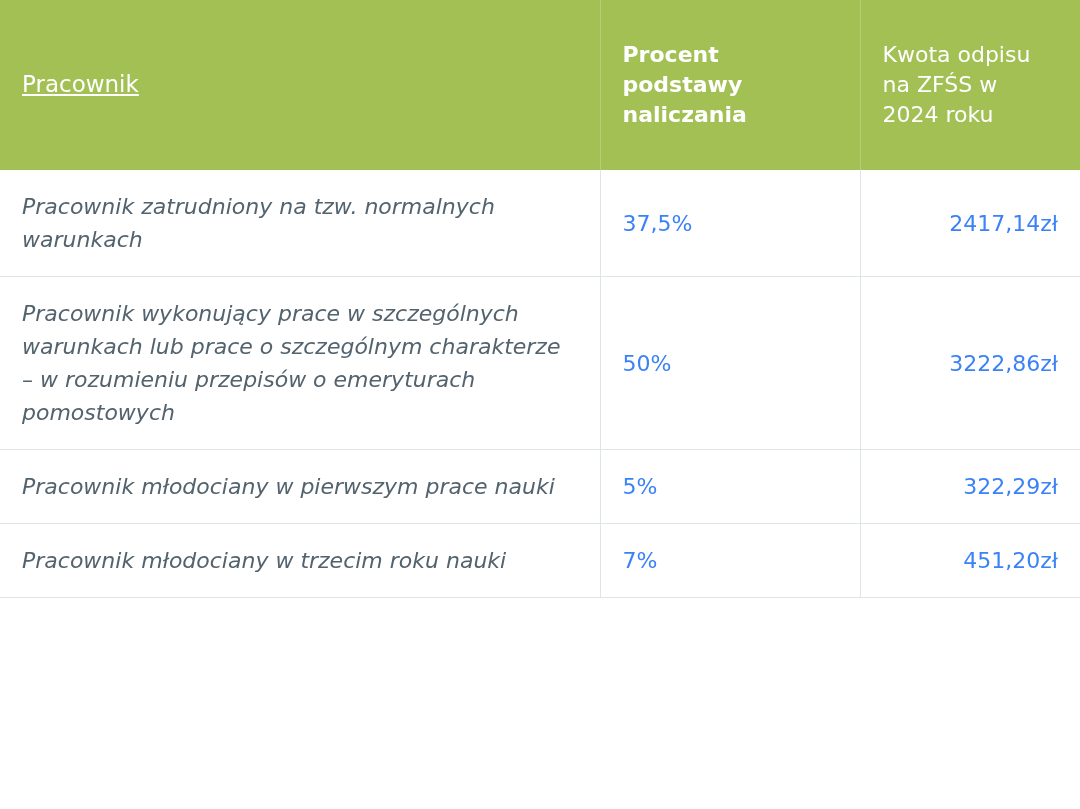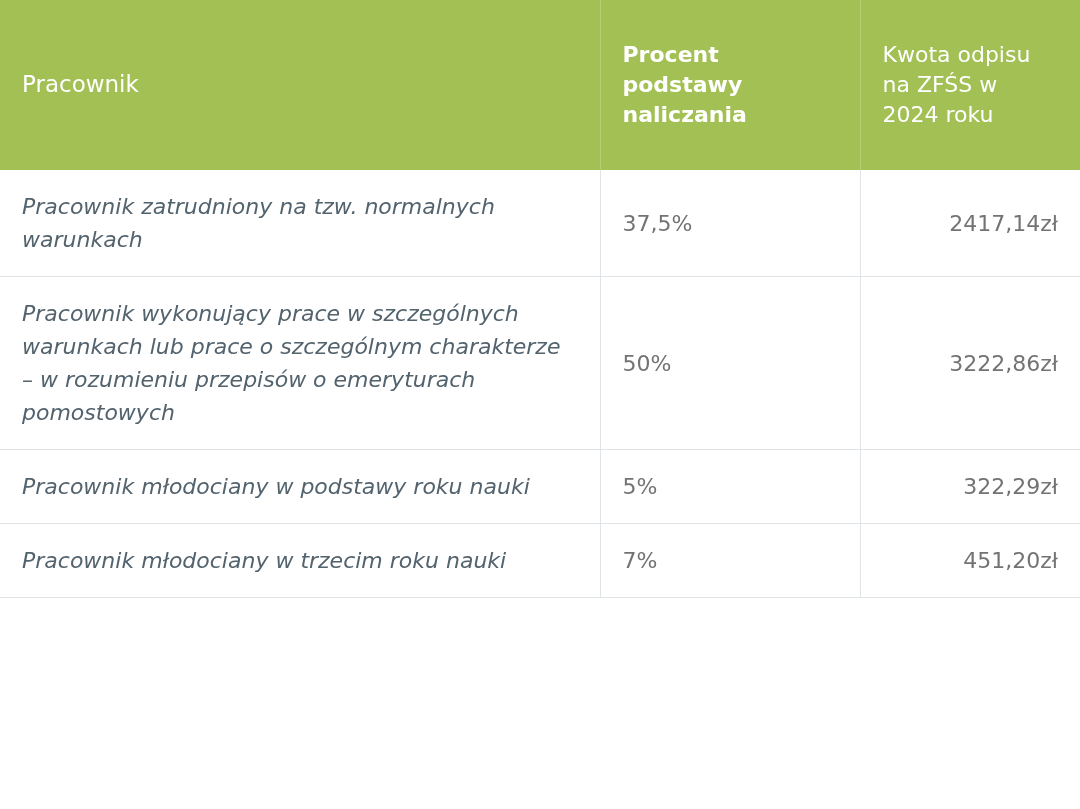--- a/index.html
+++ b/index.html
@@ -40,20 +40,21 @@
     vertical-align: middle;
     padding: 18px 22px 18px 22px;
     height: 170px;
     box-sizing: border-box;
     border: none;
   }
 
   thead th.h1 {
     font-size: 23px;
     border-right: 1px solid #b6cd74;
+    text-decoration: underline;
   }
   thead th.h2 {
     border-right: 1px solid #b6cd74;
     vertical-align: middle;
     font-weight: bold;
   }
   thead th.h3 {
     vertical-align: middle;
   }
 
@@ -69,21 +70,21 @@
   }
   tbody td.last {
     border-right: none;
     text-align: right;
   }
   tbody tr:last-child td {
     border-bottom: 1px solid #dfe4e7;
   }
 
   .cell-desc { color: #53636e; font-style: italic; }
-  .cell-num  { color: #737373; }
+  .cell-num  { color: #3b82f6; }
 </style>
 </head>
 <body>
 
 <div class="table-wrap">
   <table class="zfss-table">
     <colgroup>
       <col class="c1">
       <col class="c2">
       <col class="c3">
@@ -100,21 +101,21 @@
         <td class="cell-desc">Pracownik zatrudniony na tzw. normalnych warunkach</td>
         <td class="cell-num">37,5%</td>
         <td class="cell-num last">2417,14zł</td>
       </tr>
       <tr>
         <td class="cell-desc">Pracownik wykonujący prace w szczególnych warunkach lub prace o szczególnym charakterze – w rozumieniu przepisów o emeryturach pomostowych</td>
         <td class="cell-num">50%</td>
         <td class="cell-num last">3222,86zł</td>
       </tr>
       <tr>
-        <td class="cell-desc">Pracownik młodociany w podstawy roku nauki</td>
+        <td class="cell-desc">Pracownik młodociany w pierwszym prace nauki</td>
         <td class="cell-num">5%</td>
         <td class="cell-num last">322,29zł</td>
       </tr>
       <tr>
         <td class="cell-desc">Pracownik młodociany w trzecim roku nauki</td>
         <td class="cell-num">7%</td>
         <td class="cell-num last">451,20zł</td>
       </tr>
     </tbody>
   </table>

